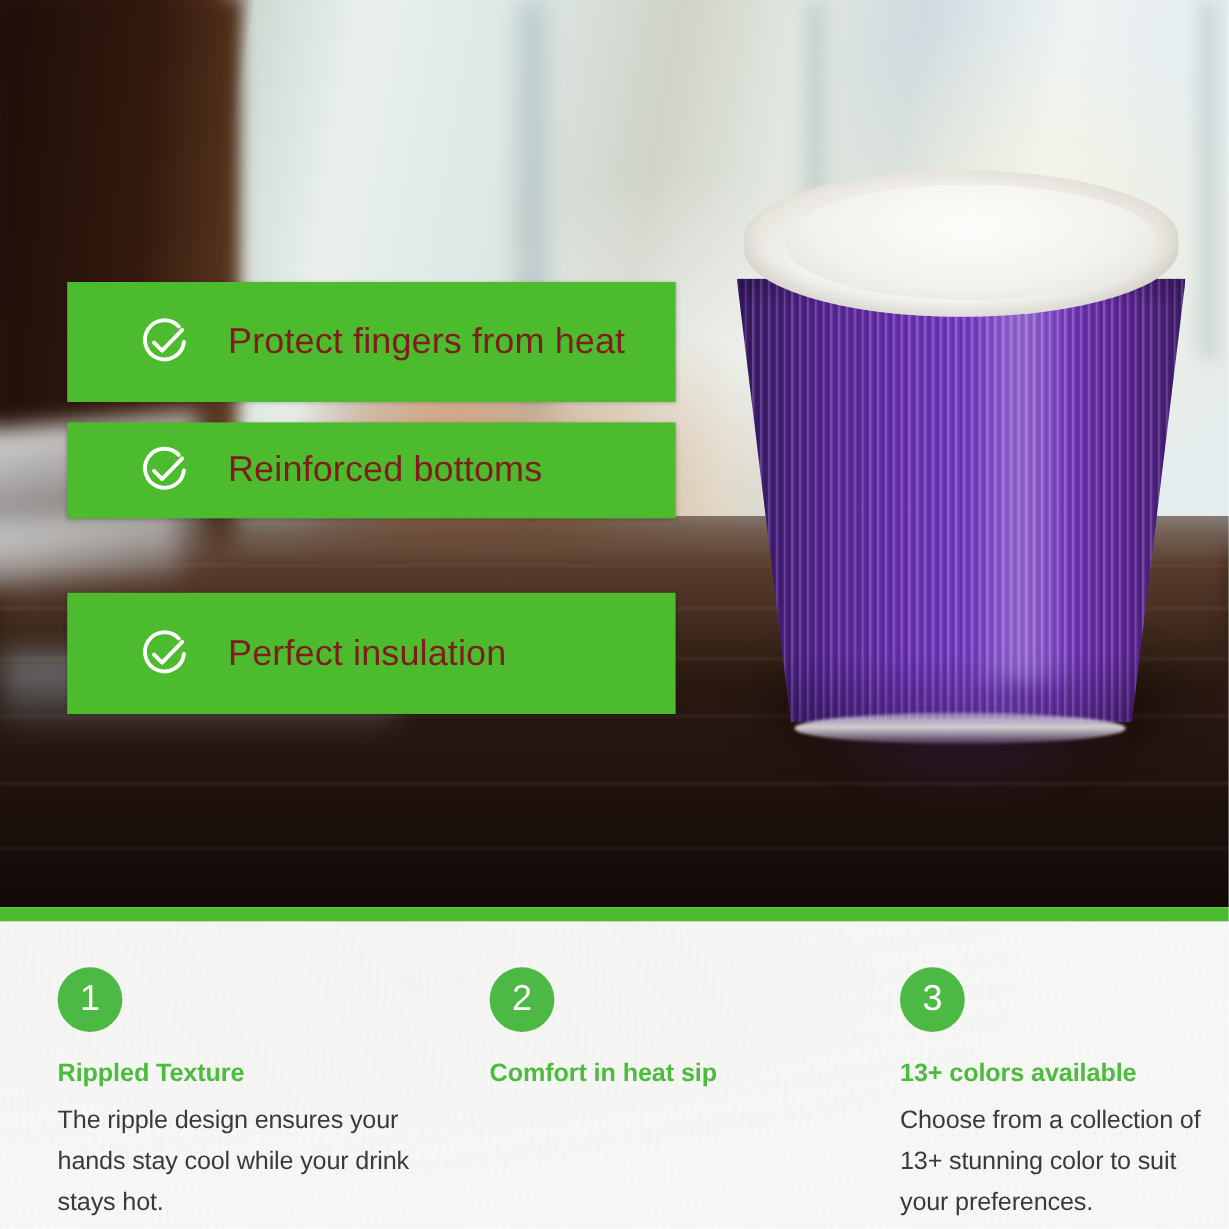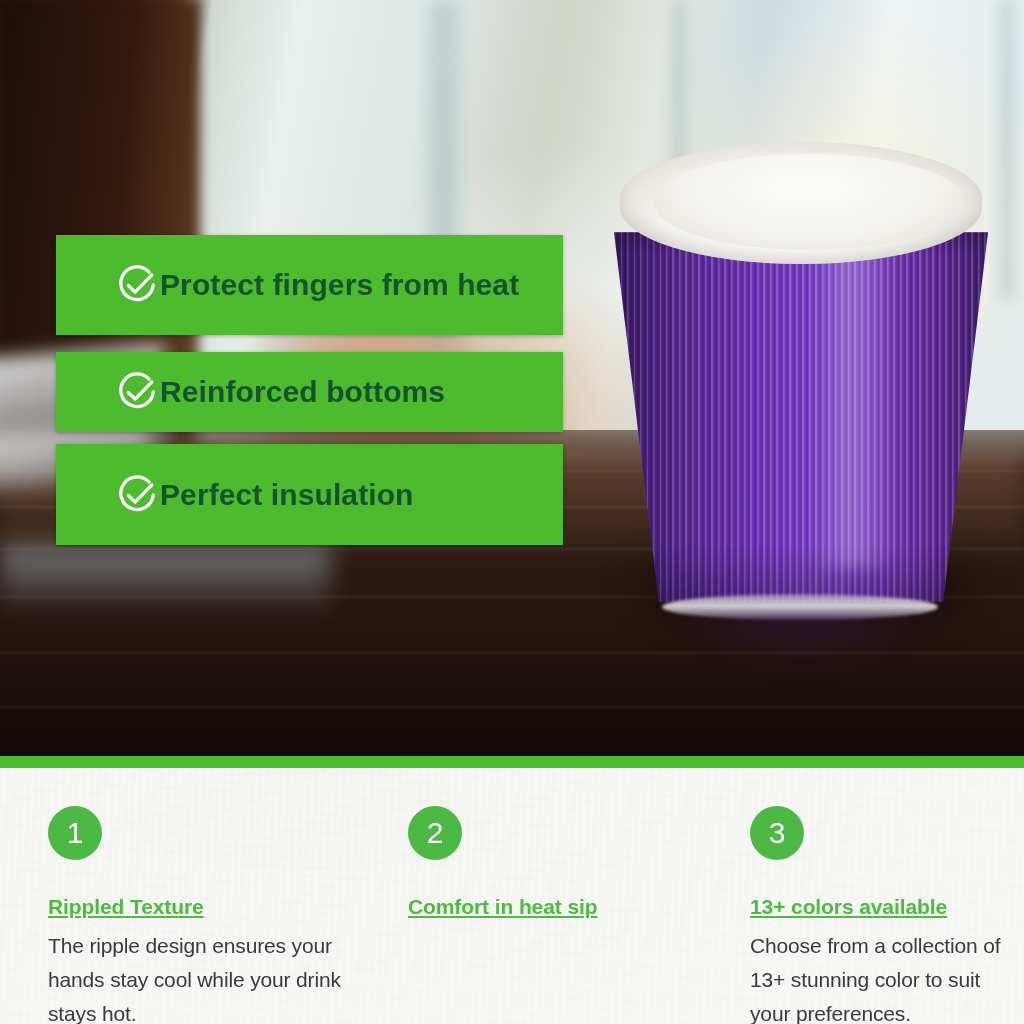--- a/index.html
+++ b/index.html
@@ -138,25 +138,25 @@
   }
 
   
   .bar {
     position:absolute; left:56px; width:507px;
     background:#4cbb2e; display:flex; align-items:center;
     box-shadow:0 1px 4px rgba(0,0,0,.28);
   }
   .bar1 { top:235px; height:100px; }
   .bar2 { top:352px; height:80px; }
-  .bar3 { top:444px; height:101px; }
+  .bar3 { top:494px; height:101px; }
   .check { width:46px; height:46px; margin-left:58px; flex:none; }
   .bar-label {
-    color:#14532d; font-size:30px;
-    font-weight:700; letter-spacing:.1px; white-space:nowrap;
+    margin-left:30px; color:#7f1d1d; font-size:30px;
+    font-weight:400; letter-spacing:.1px; white-space:nowrap;
   }
 
   
   .divider { position:absolute; left:0; top:756px; width:1024px; height:12px; background:#4cbb2e; }
 
   
   .panel {
     position:absolute; left:0; top:768px; width:1024px; height:256px;
     background:#f7f7f5;
   }
@@ -171,22 +171,22 @@
   .col1 { left:48px; width:330px; }
   .col2 { left:408px; width:330px; }
   .col3 { left:750px; width:270px; }
   .badge {
     width:54px; height:54px; border-radius:50%; background:#4cb944;
     color:#fff; font-size:30px; font-weight:400;
     display:flex; align-items:center; justify-content:center;
     line-height:1;
   }
   .col-head {
-    margin-top:35px; color:#4cbb3e; font-size:21px; font-weight:700;
-    letter-spacing:-.1px; white-space:nowrap;text-decoration:underline;
+    margin-top:23px; color:#4cbb3e; font-size:21px; font-weight:700;
+    letter-spacing:-.1px; white-space:nowrap;
   }
   .col-body {
     margin-top:10px; color:#3a3a3a; font-size:21px; line-height:34px;
     font-weight:400; letter-spacing:-.15px;
   }
 </style>
 </head>
 <body>
 
 <div class="page">

